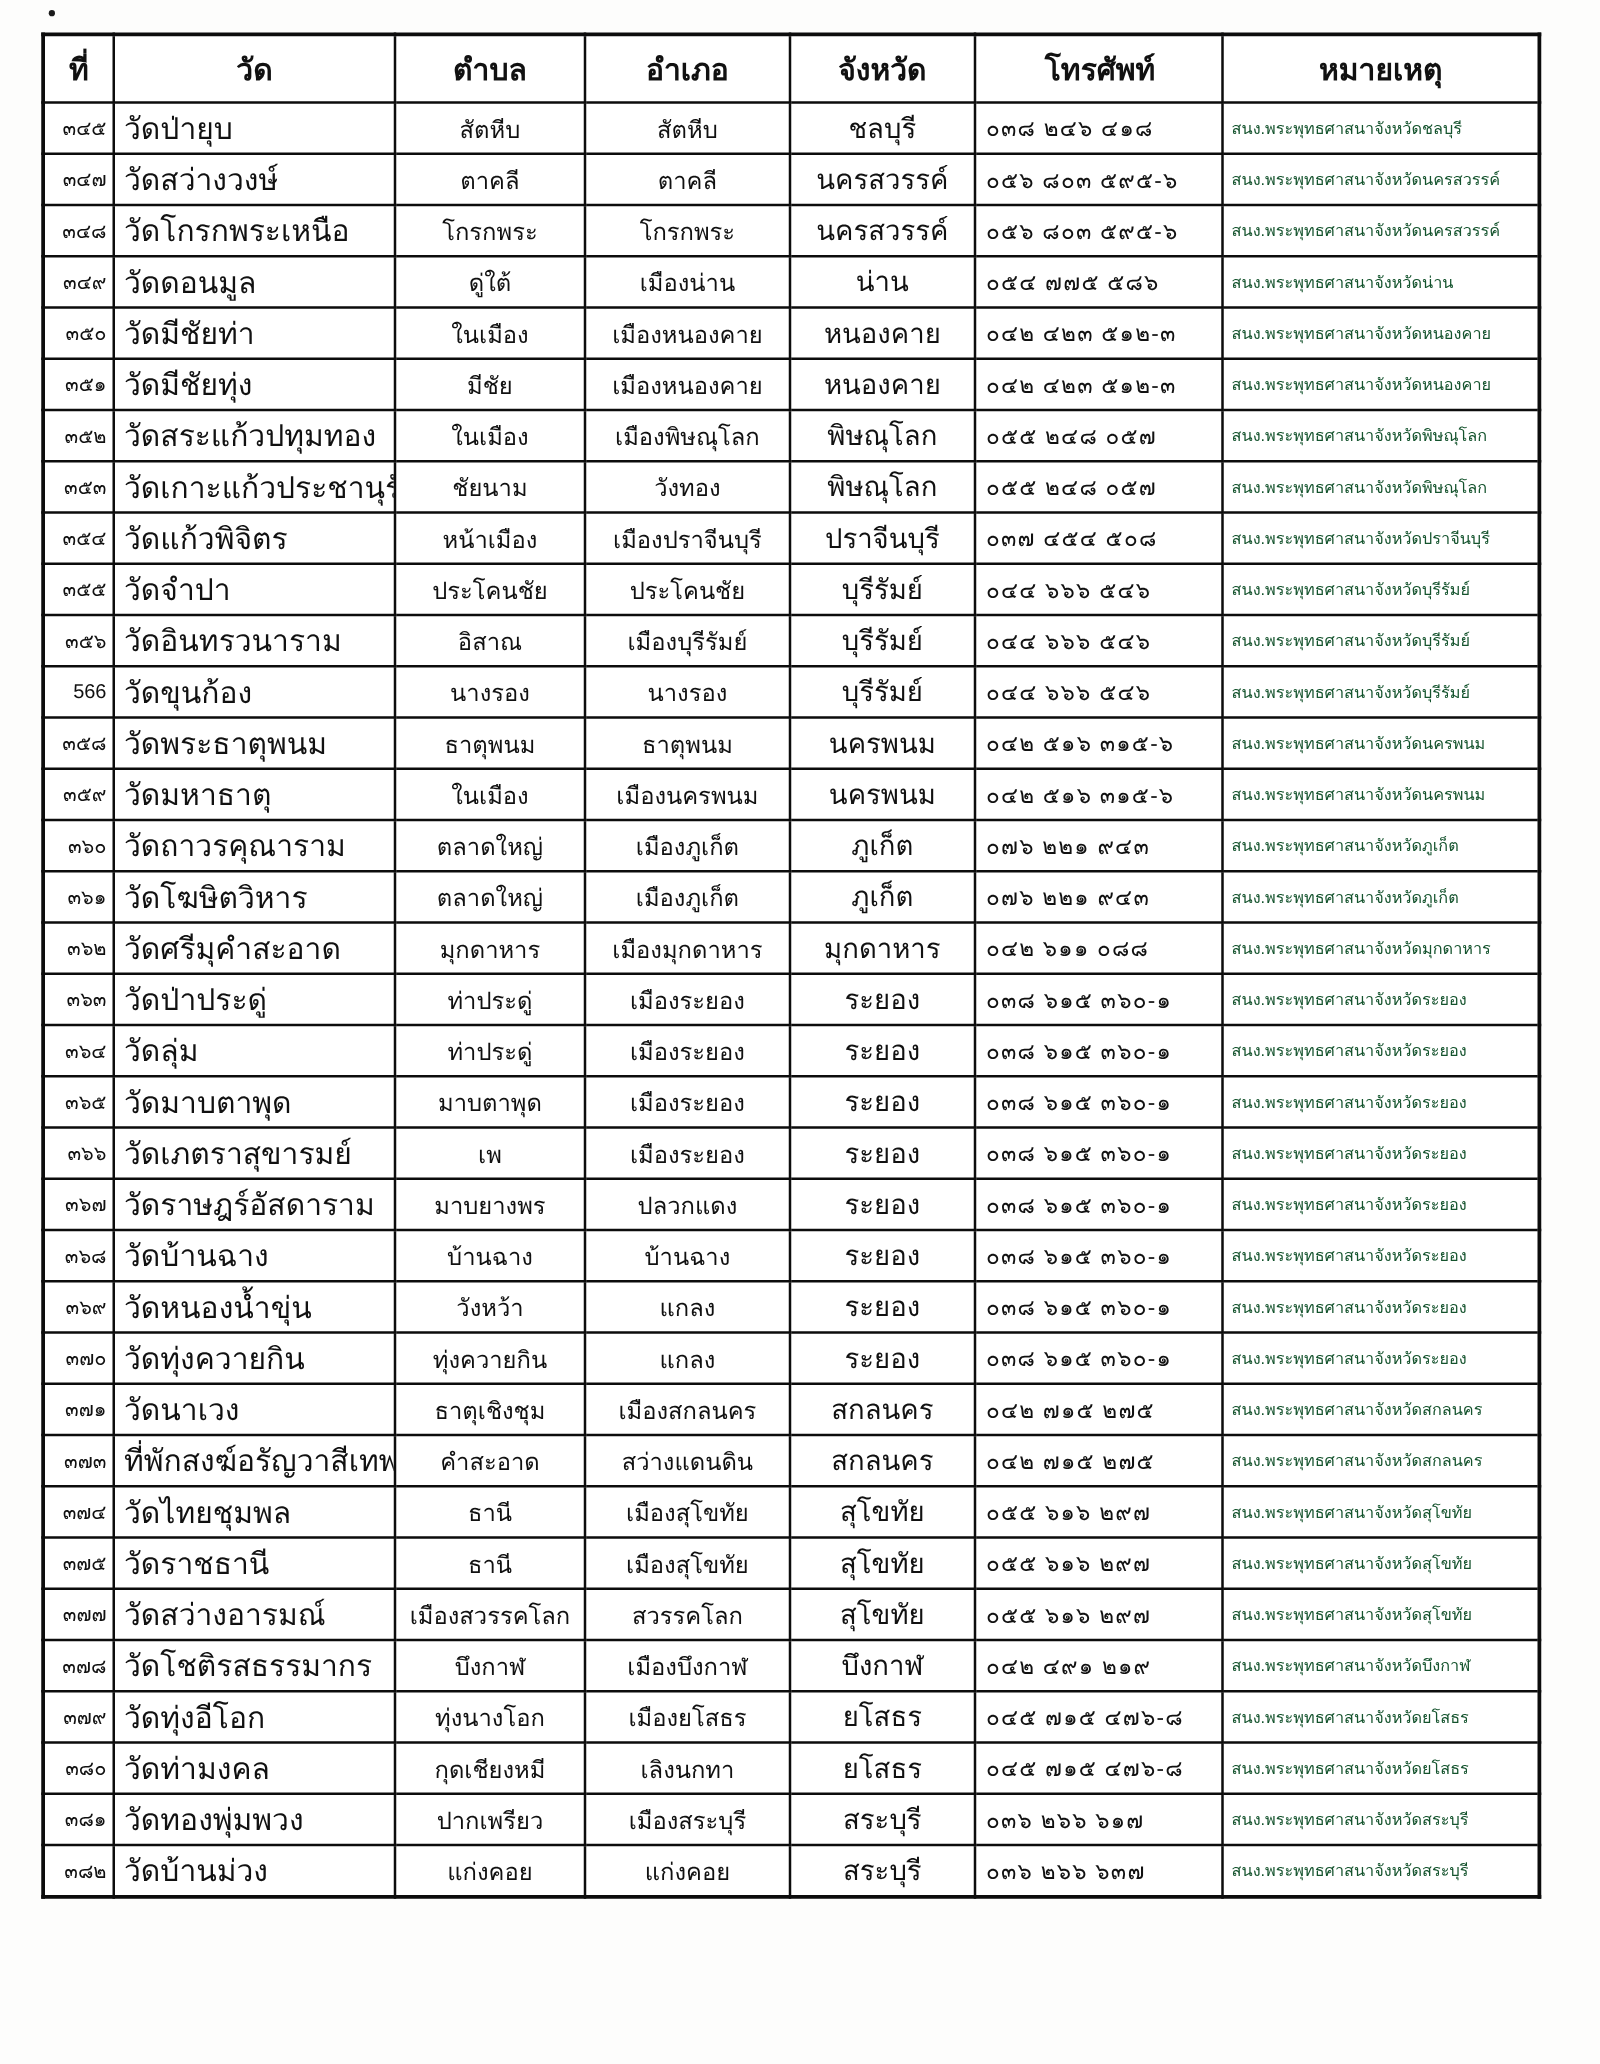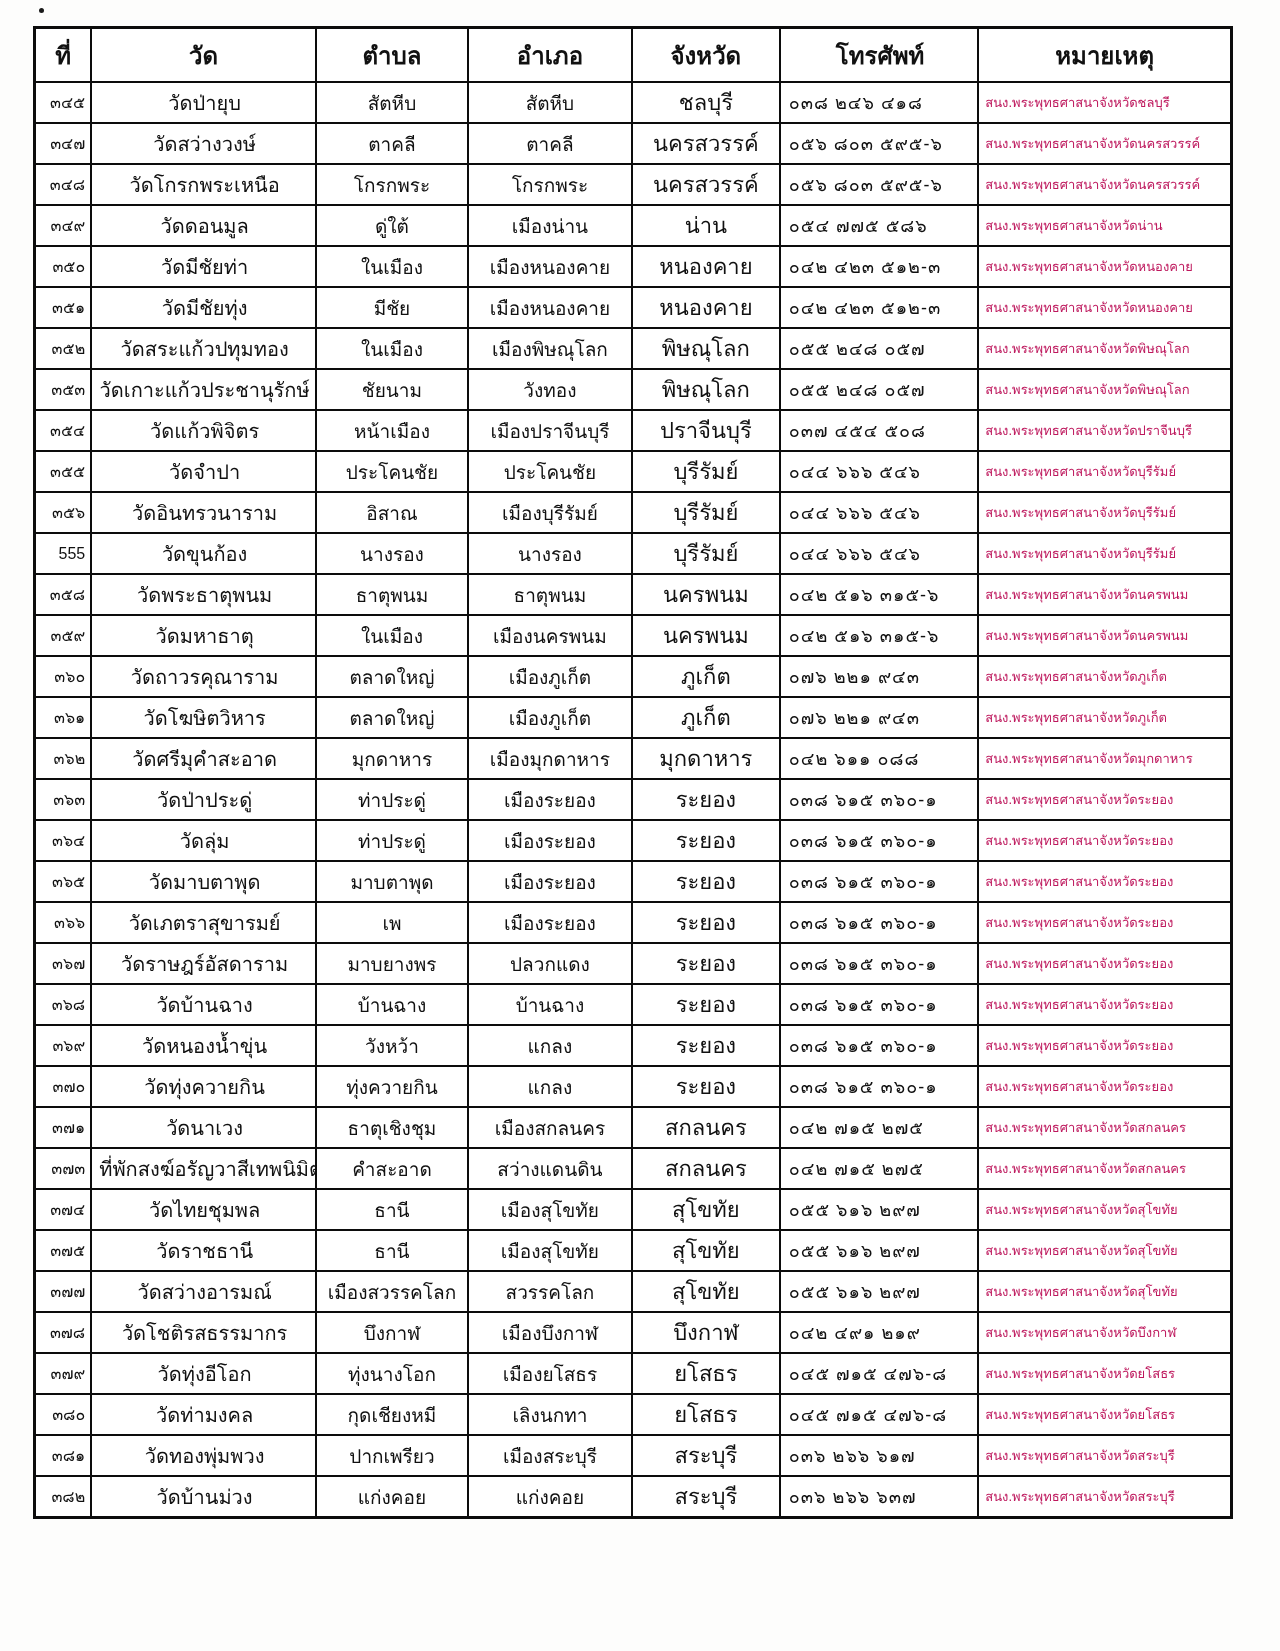--- a/index.html
+++ b/index.html
@@ -61,26 +61,26 @@
   .c0 { width: 56px; }
   .c1 { width: 222px; }
   .c2 { width: 150px; }
   .c3 { width: 162px; }
   .c4 { width: 146px; }
   .c5 { width: 196px; }
   .c6 { width: 250px; }
 
   
   td.c0 { text-align: right; font-size: 16px; }
-  td.c1 { text-align: center; font-size: 20px; padding-left: 7px; font-family: Liberation Serif, serif; }
+  td.c1 { text-align: left; font-size: 24px; padding-left: 7px; font-family: Liberation Serif, serif; }
   td.c2 { text-align: center; font-size: 19px; }
   td.c3 { text-align: center; font-size: 19px; }
   td.c4 { text-align: center; font-size: 22px; }
   td.c5 { text-align: left; font-size: 18px; padding-left: 8px; letter-spacing: 1px; }
-  td.c6 { text-align: left; font-size: 13px; padding-left: 6px; color: #be185d; margin-left: 32px; }
+  td.c6 { text-align: left; font-size: 13px; padding-left: 6px; color: #14532d; margin-left: 32px; }
 
   th.c5 { text-align: center; padding-left: 6px; }
 </style>
 </head>
 <body>
 
 <div class="scan-dot"></div>
 
 <table class="doc-table">
   <colgroup>
@@ -197,21 +197,21 @@
       <tr>
         <td class="c0">๓๕๖</td>
         <td class="c1">วัดอินทรวนาราม</td>
         <td class="c2">อิสาณ</td>
         <td class="c3">เมืองบุรีรัมย์</td>
         <td class="c4">บุรีรัมย์</td>
         <td class="c5">๐๔๔ ๖๖๖ ๕๔๖</td>
         <td class="c6">สนง.พระพุทธศาสนาจังหวัดบุรีรัมย์</td>
       </tr>
       <tr>
-        <td class="c0">555</td>
+        <td class="c0">566</td>
         <td class="c1">วัดขุนก้อง</td>
         <td class="c2">นางรอง</td>
         <td class="c3">นางรอง</td>
         <td class="c4">บุรีรัมย์</td>
         <td class="c5">๐๔๔ ๖๖๖ ๕๔๖</td>
         <td class="c6">สนง.พระพุทธศาสนาจังหวัดบุรีรัมย์</td>
       </tr>
       <tr>
         <td class="c0">๓๕๘</td>
         <td class="c1">วัดพระธาตุพนม</td>

